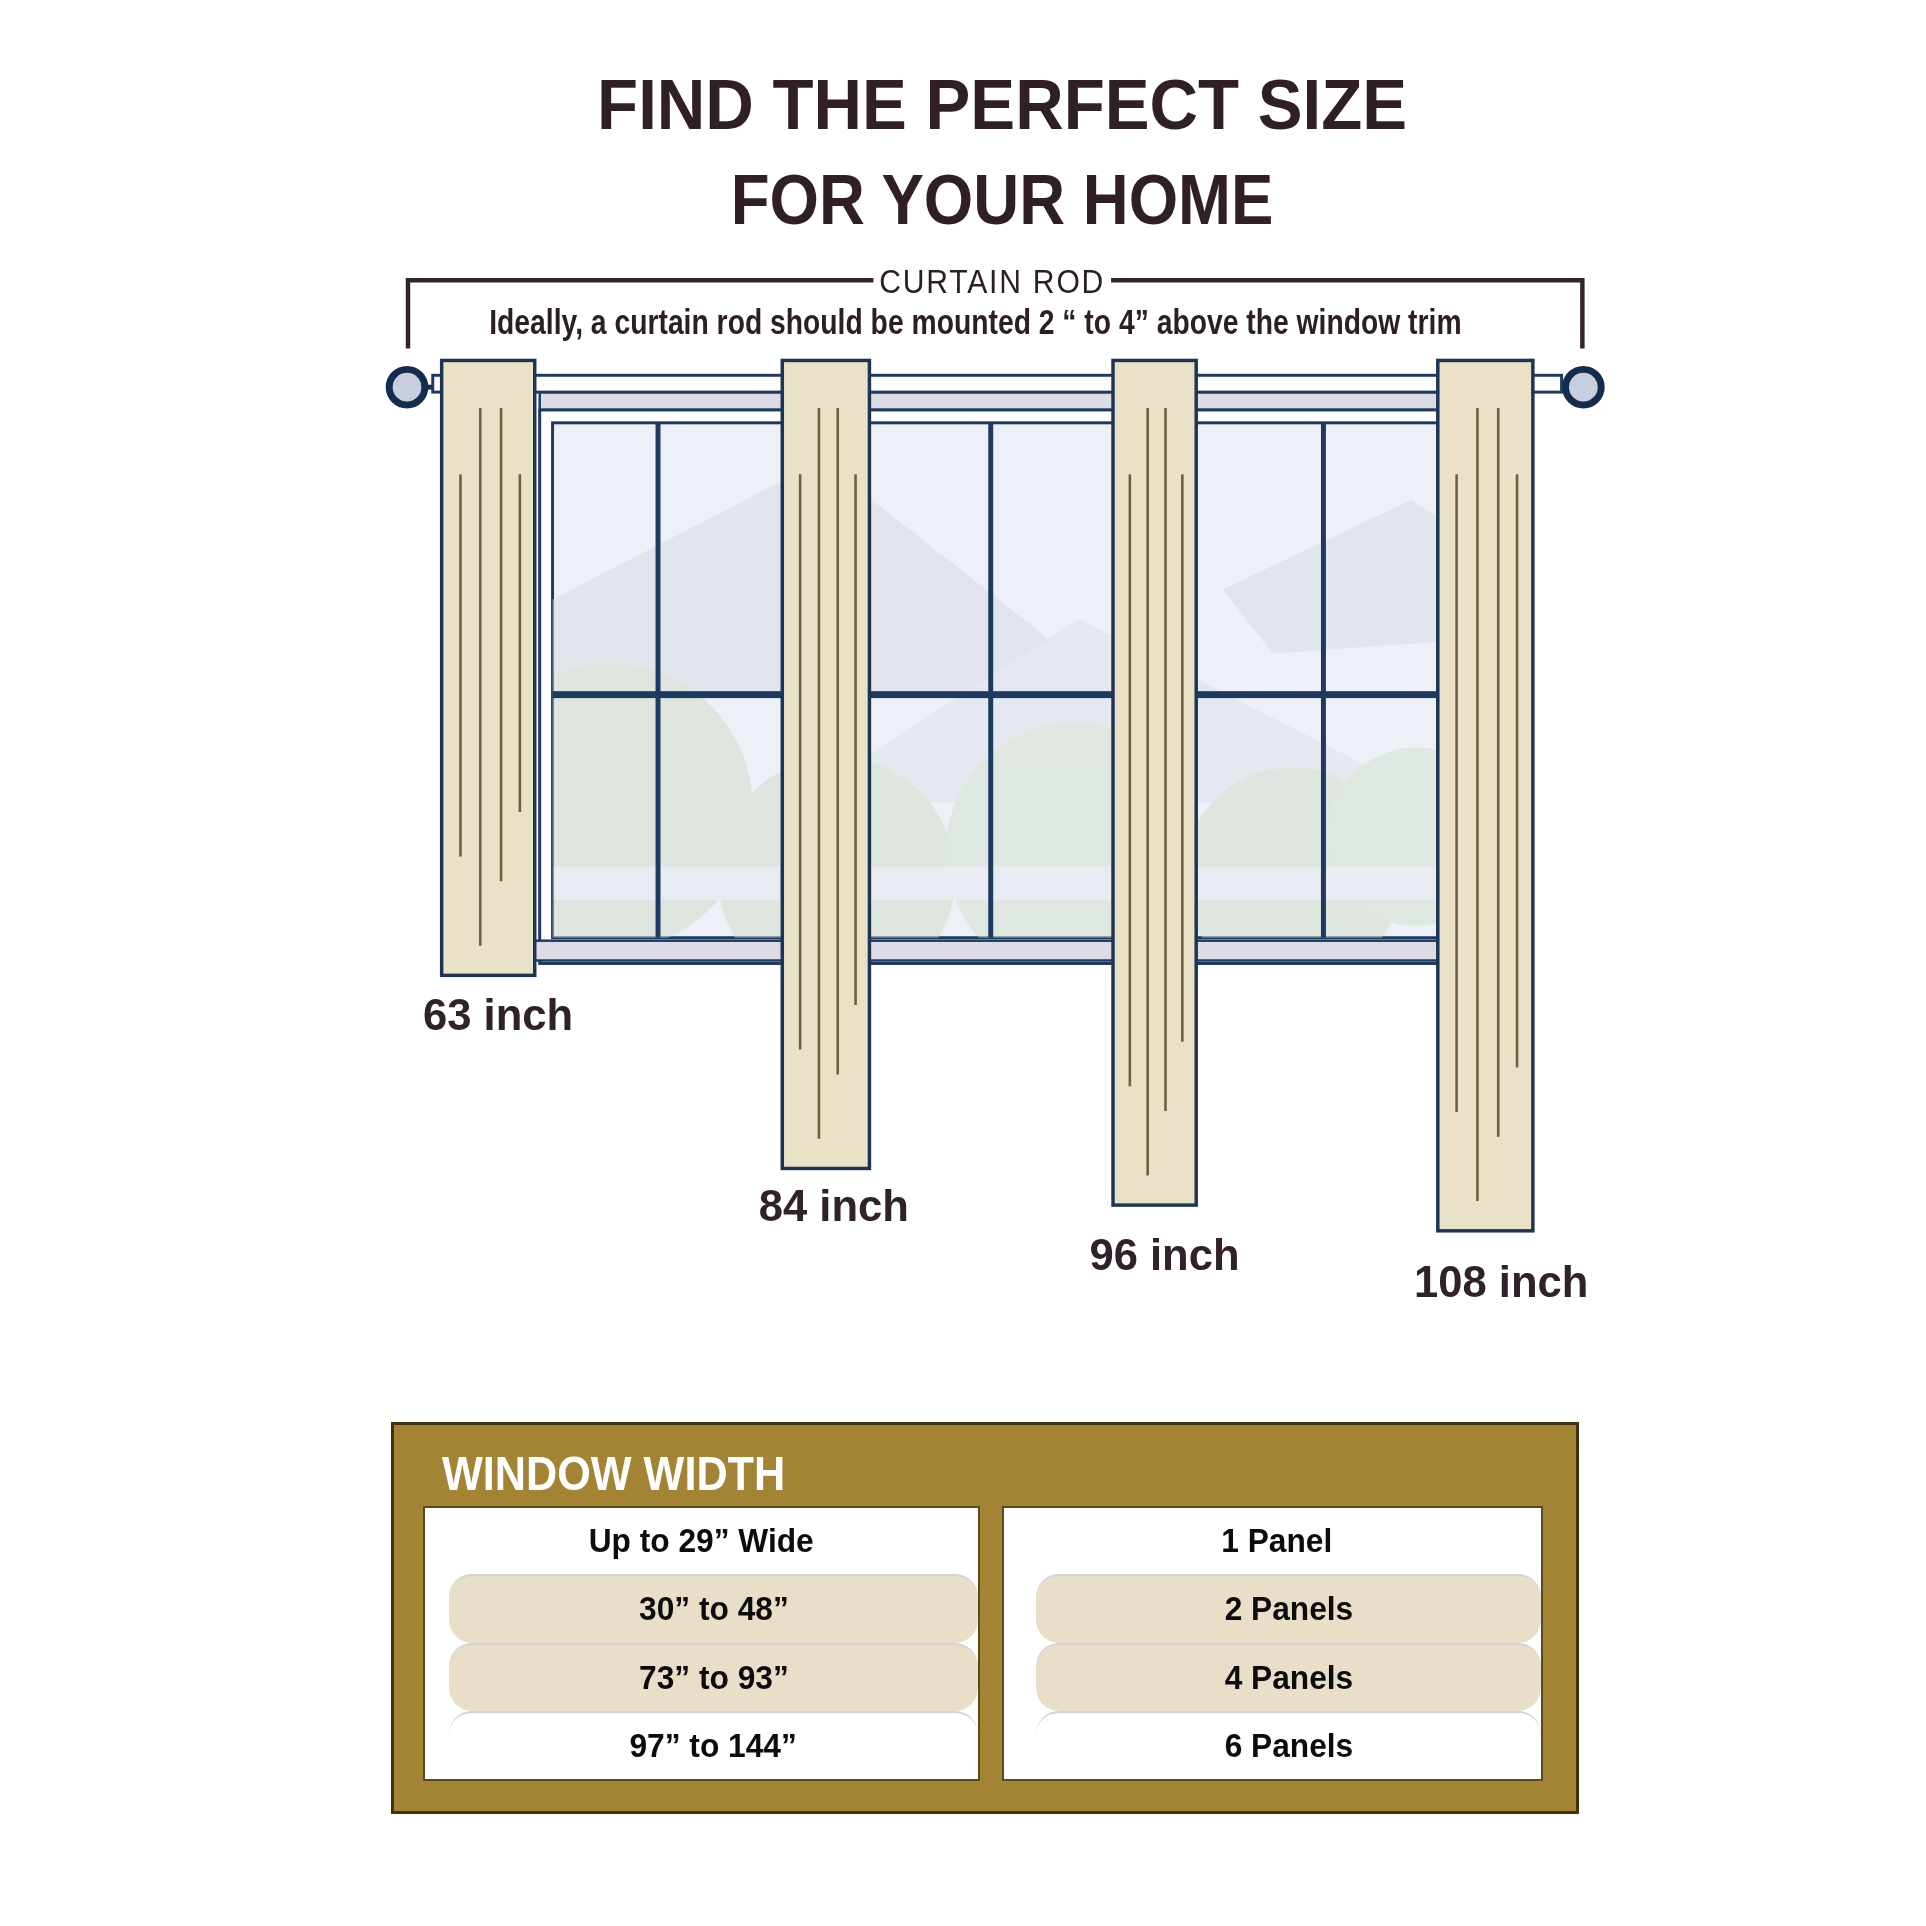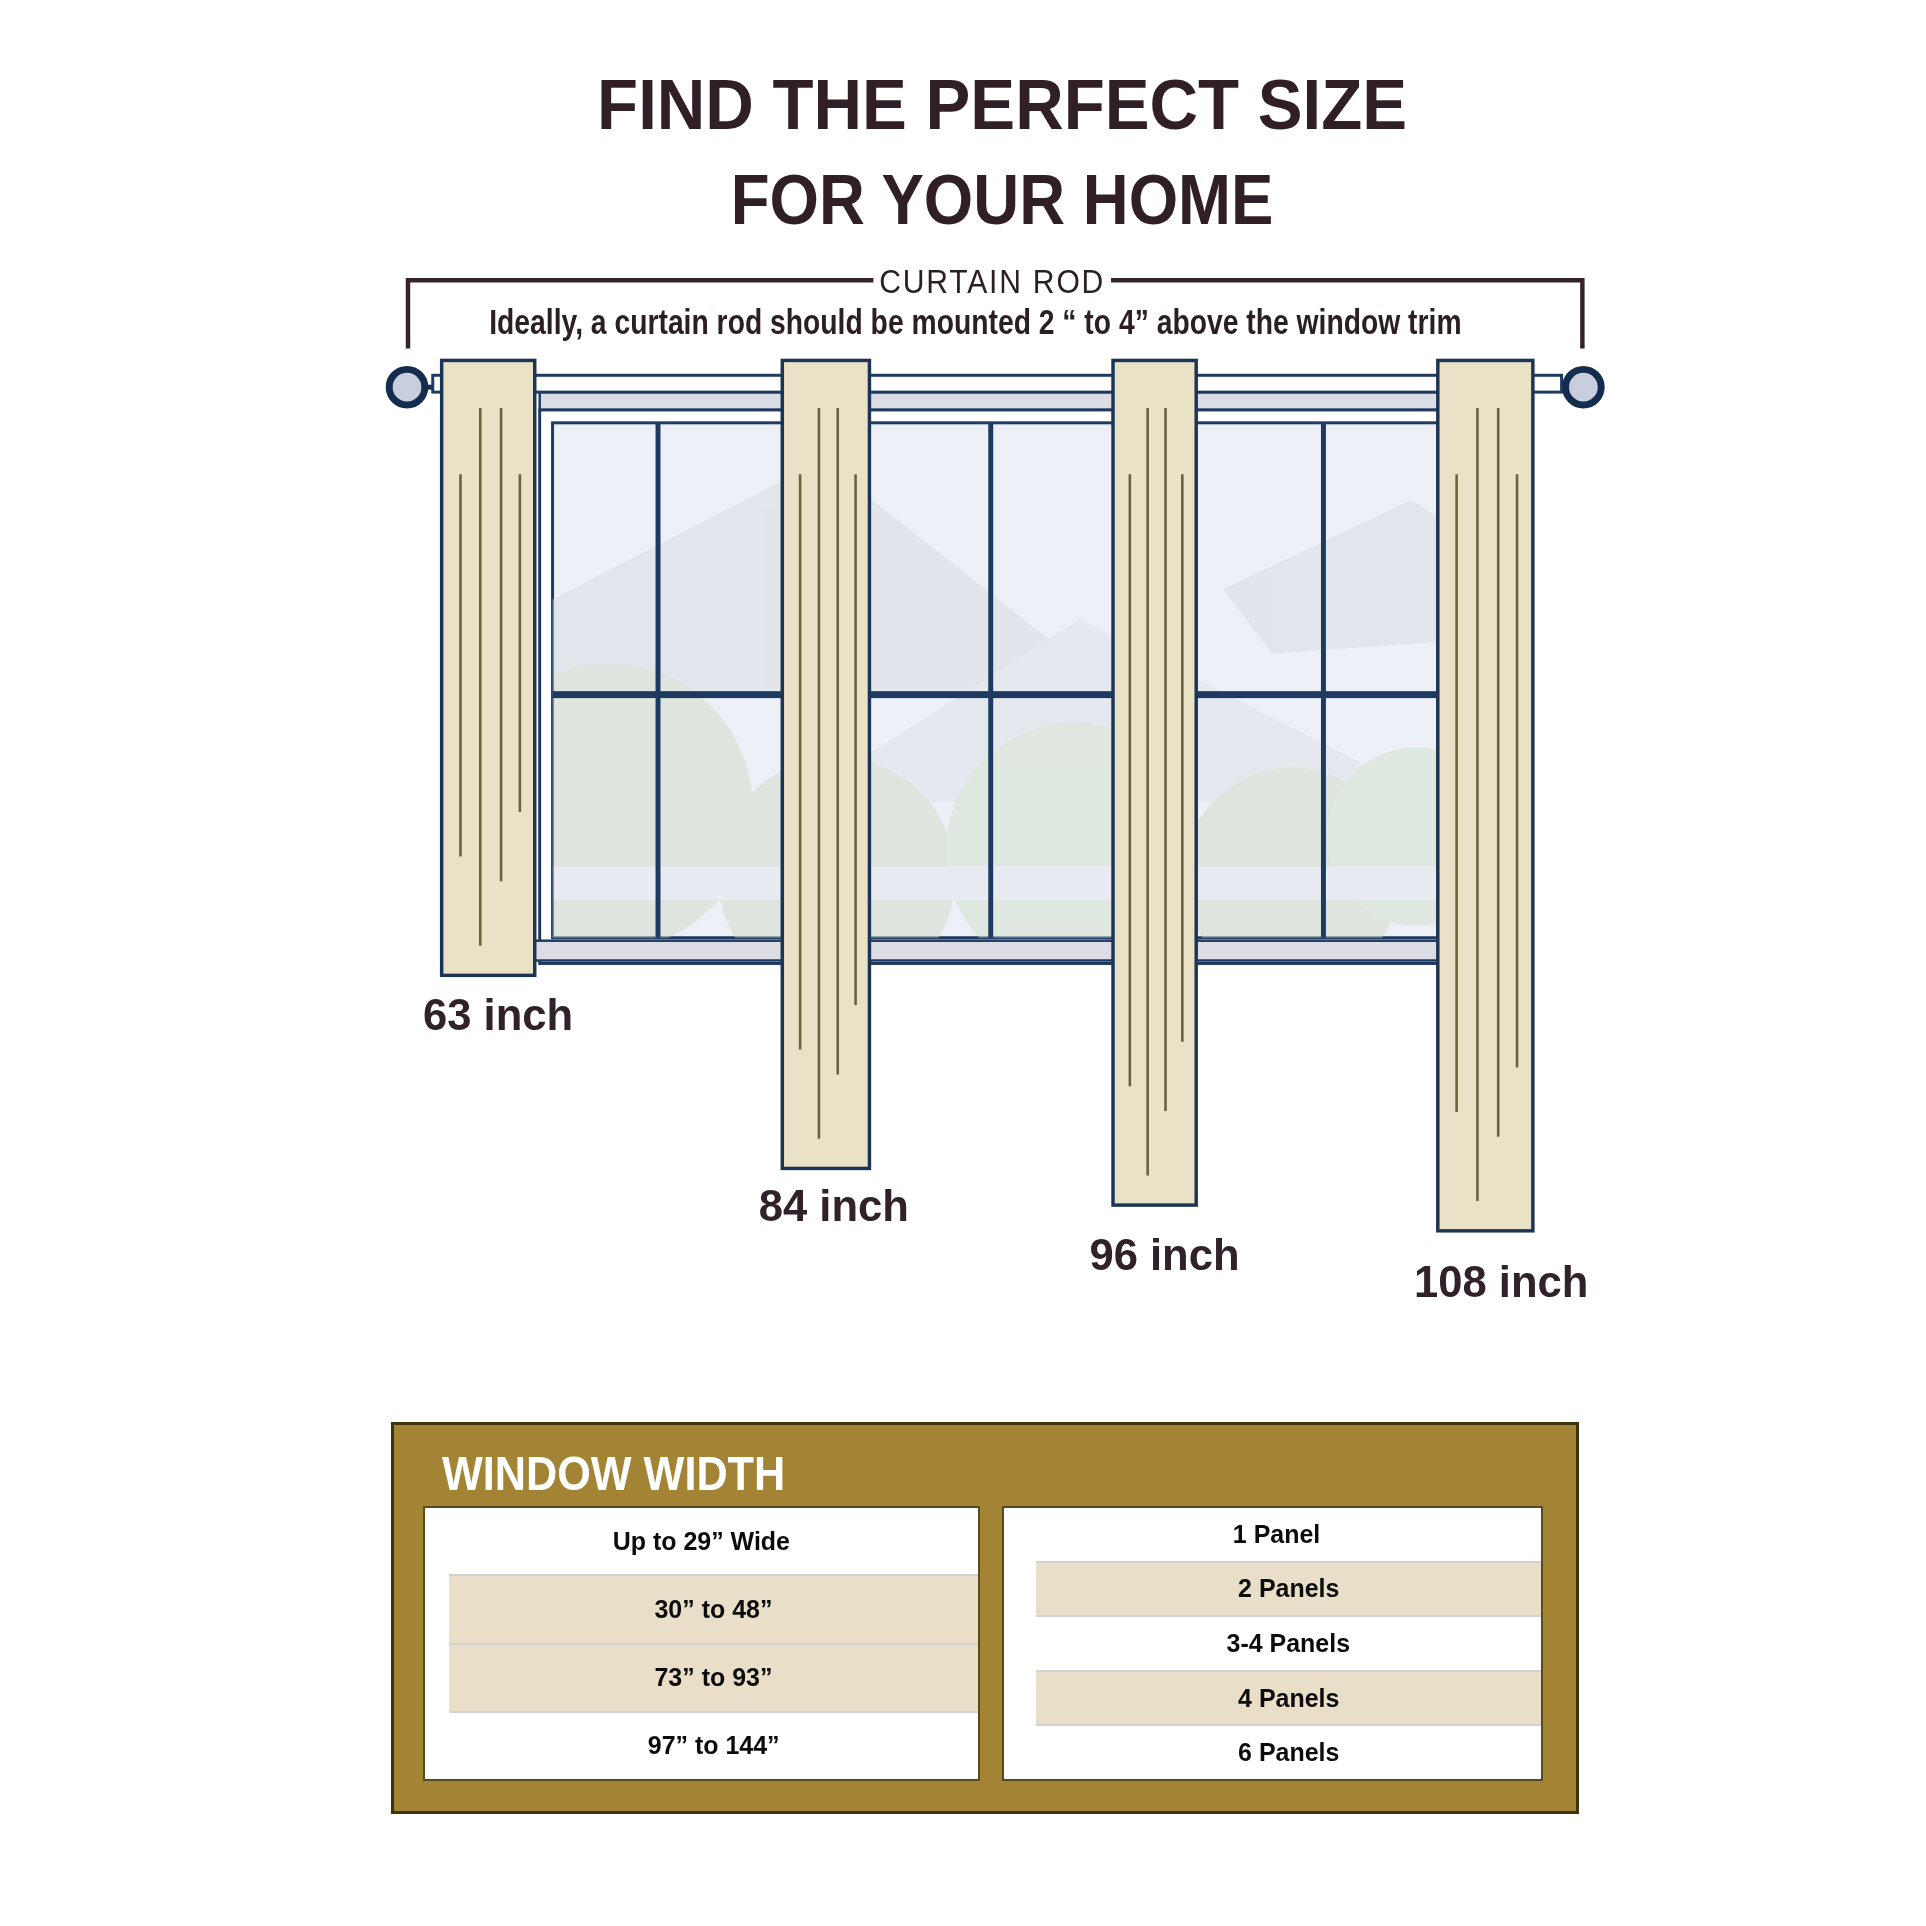--- a/index.html
+++ b/index.html
@@ -25,21 +25,21 @@
   .hdr-right{left:608px;width:541px;}
   .col-box{
     position:absolute;top:81px;height:275px;background:#ffffff;
     border:2px solid #5a4a1e;box-sizing:border-box;
     display:flex;flex-direction:column;
   }
   .box-left{left:29px;width:557px;}
   .box-right{left:608px;width:541px;padding-left:8px;}
   .trow{
     flex:1;display:flex;align-items:center;justify-content:center;
-    font-weight:bold;font-size:26px;color:#0c0c0c;white-space:nowrap;
+    font-weight:bold;font-size:33px;color:#0c0c0c;white-space:nowrap;border-radius:23px;
   }
   .trow + .trow{border-top:2px solid #d2d2d2;margin-left:24px;}
   .trow.alt{background:#e9dfc9;}
   .trow span{display:inline-block;transform:scaleX(.96);transform-origin:center;}
 </style>
 </head>
 <body>
 
 <svg width="1927" height="1416" viewBox="0 0 1946 1430">
   <defs>
@@ -149,23 +149,20 @@
       </div>
   </div>
 
   <div class="col-box box-right">
     <div class="trow">
         <span>1 Panel</span>
       </div>
     <div class="trow alt">
         <span>2 Panels</span>
       </div>
-    <div class="trow">
-        <span>3-4 Panels</span>
-      </div>
     <div class="trow alt">
         <span>4 Panels</span>
       </div>
     <div class="trow">
         <span>6 Panels</span>
       </div>
   </div>
 </div>
 
 

